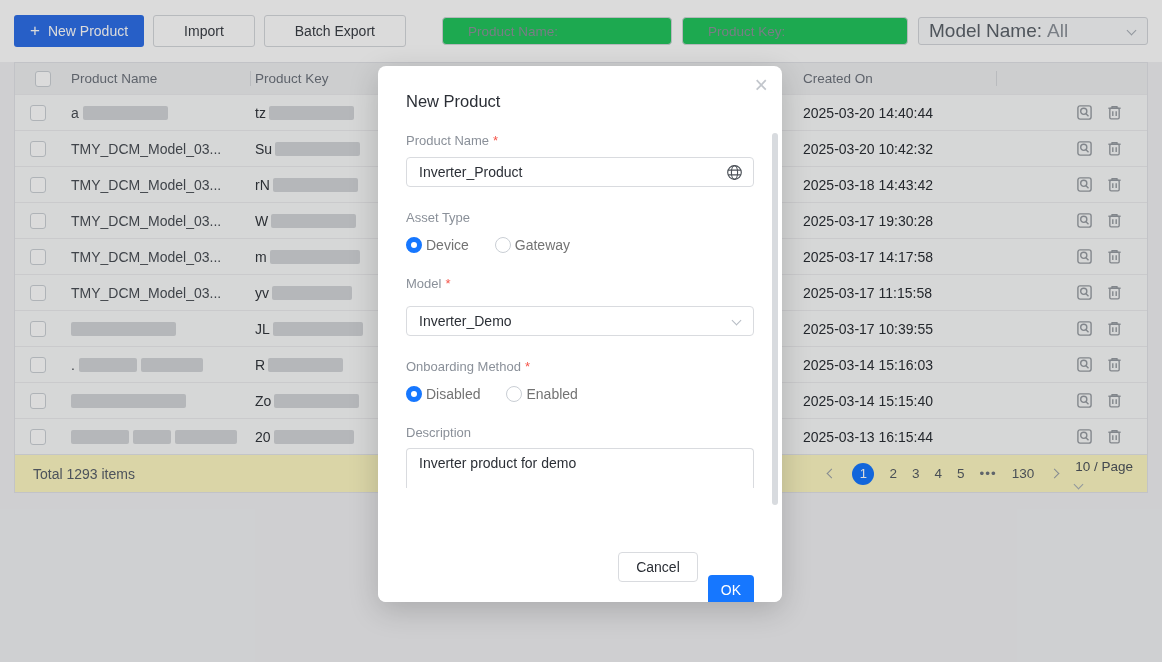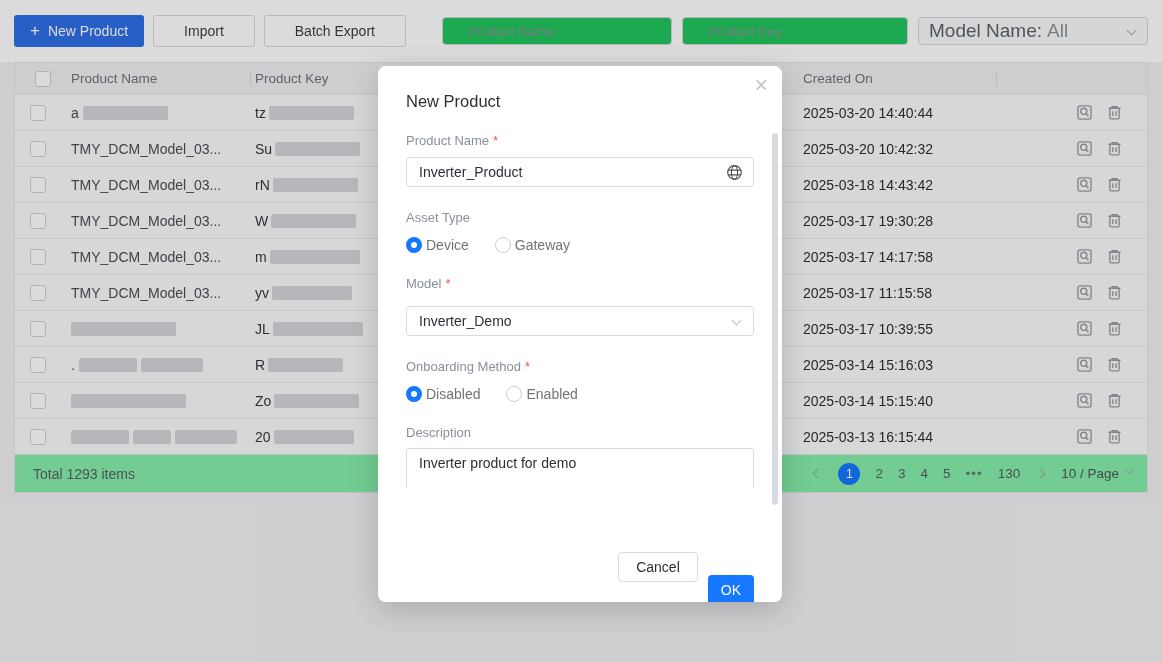--- a/index.html
+++ b/index.html
@@ -51,34 +51,34 @@
   .c-actions { justify-content:flex-end; padding-right:24px; gap:13px; }
   .c-actions .aicon { cursor:pointer; display:inline-flex; }
   .checkbox { width:16px; height:16px; border:1px solid #ccd1d6; border-radius:3px;
     background:#fff; cursor:pointer; }
   .redact { display:inline-block; height:14px; background:#d3d5d9; border-radius:2px;
     vertical-align:middle; }
   .w38{width:38px}.w58{width:58px}.w62{width:62px}.w75{width:75px}.w80{width:80px}
   .w85{width:85px}.w90{width:90px}.w105{width:105px}.w115{width:115px}
   
   .tfoot { height:38px; border-top:1px solid #e4e6e9; display:flex; align-items:center;
-    padding:0 14px 0 18px; background:#86efac; }
+    padding:0 14px 0 18px; background:#fef9c3; }
   .total { font-size:14px; color:#5a616b; }
   .pagination { margin-left:auto; display:flex; align-items:center; gap:15px;
     font-size:13.5px; color:#565c64; }
   .pg-arrow { display:inline-flex; padding:2px; cursor:pointer; }
   .caret-l { width:7px; height:7px; border-left:1.5px solid #9ba1a9; border-bottom:1.5px solid #9ba1a9;
     transform:rotate(45deg); display:inline-block; }
   .caret-r { width:7px; height:7px; border-right:1.5px solid #9ba1a9; border-top:1.5px solid #9ba1a9;
     transform:rotate(45deg); display:inline-block; }
   .pg-num { cursor:pointer; }
   .pg-num.active { width:22px; height:22px; border-radius:50%; background:#1677ff; color:#fff;
     display:inline-flex; align-items:center; justify-content:center; font-size:13px; }
   .pg-ellipsis { letter-spacing:1px; color:#6f757d; cursor:pointer; }
-  .page-size { display:flex; align-items:flex-start; gap:7px; cursor:pointer; color:#4e545c; }
+  .page-size { display:flex; align-items:flex-start; gap:7px; cursor:pointer; color:#4e545c;flex-direction:column; }
   
   .overlay { position:absolute; inset:0; background:rgba(0,0,0,0.14); z-index:10; }
   .modal { position:absolute; left:378px; top:66px; width:404px; height:536px; background:#fff;
     border-radius:8px; box-shadow:0 8px 30px rgba(0,0,0,0.18); z-index:20; overflow:hidden; }
   .modal-close { position:absolute; top:8px; right:14px; font-size:23px; color:#c2c6cc;
     cursor:pointer; line-height:1; z-index:3; }
   .modal-body { padding:0 28px; position:relative; }
   .modal-title { margin-top:26px; font-size:16.5px; color:#2b2f36; font-weight:500; line-height:18px; }
   .f-label { margin-top:23px; font-size:13px; color:#8a9099; line-height:15px;
     display:flex; align-items:center; }

